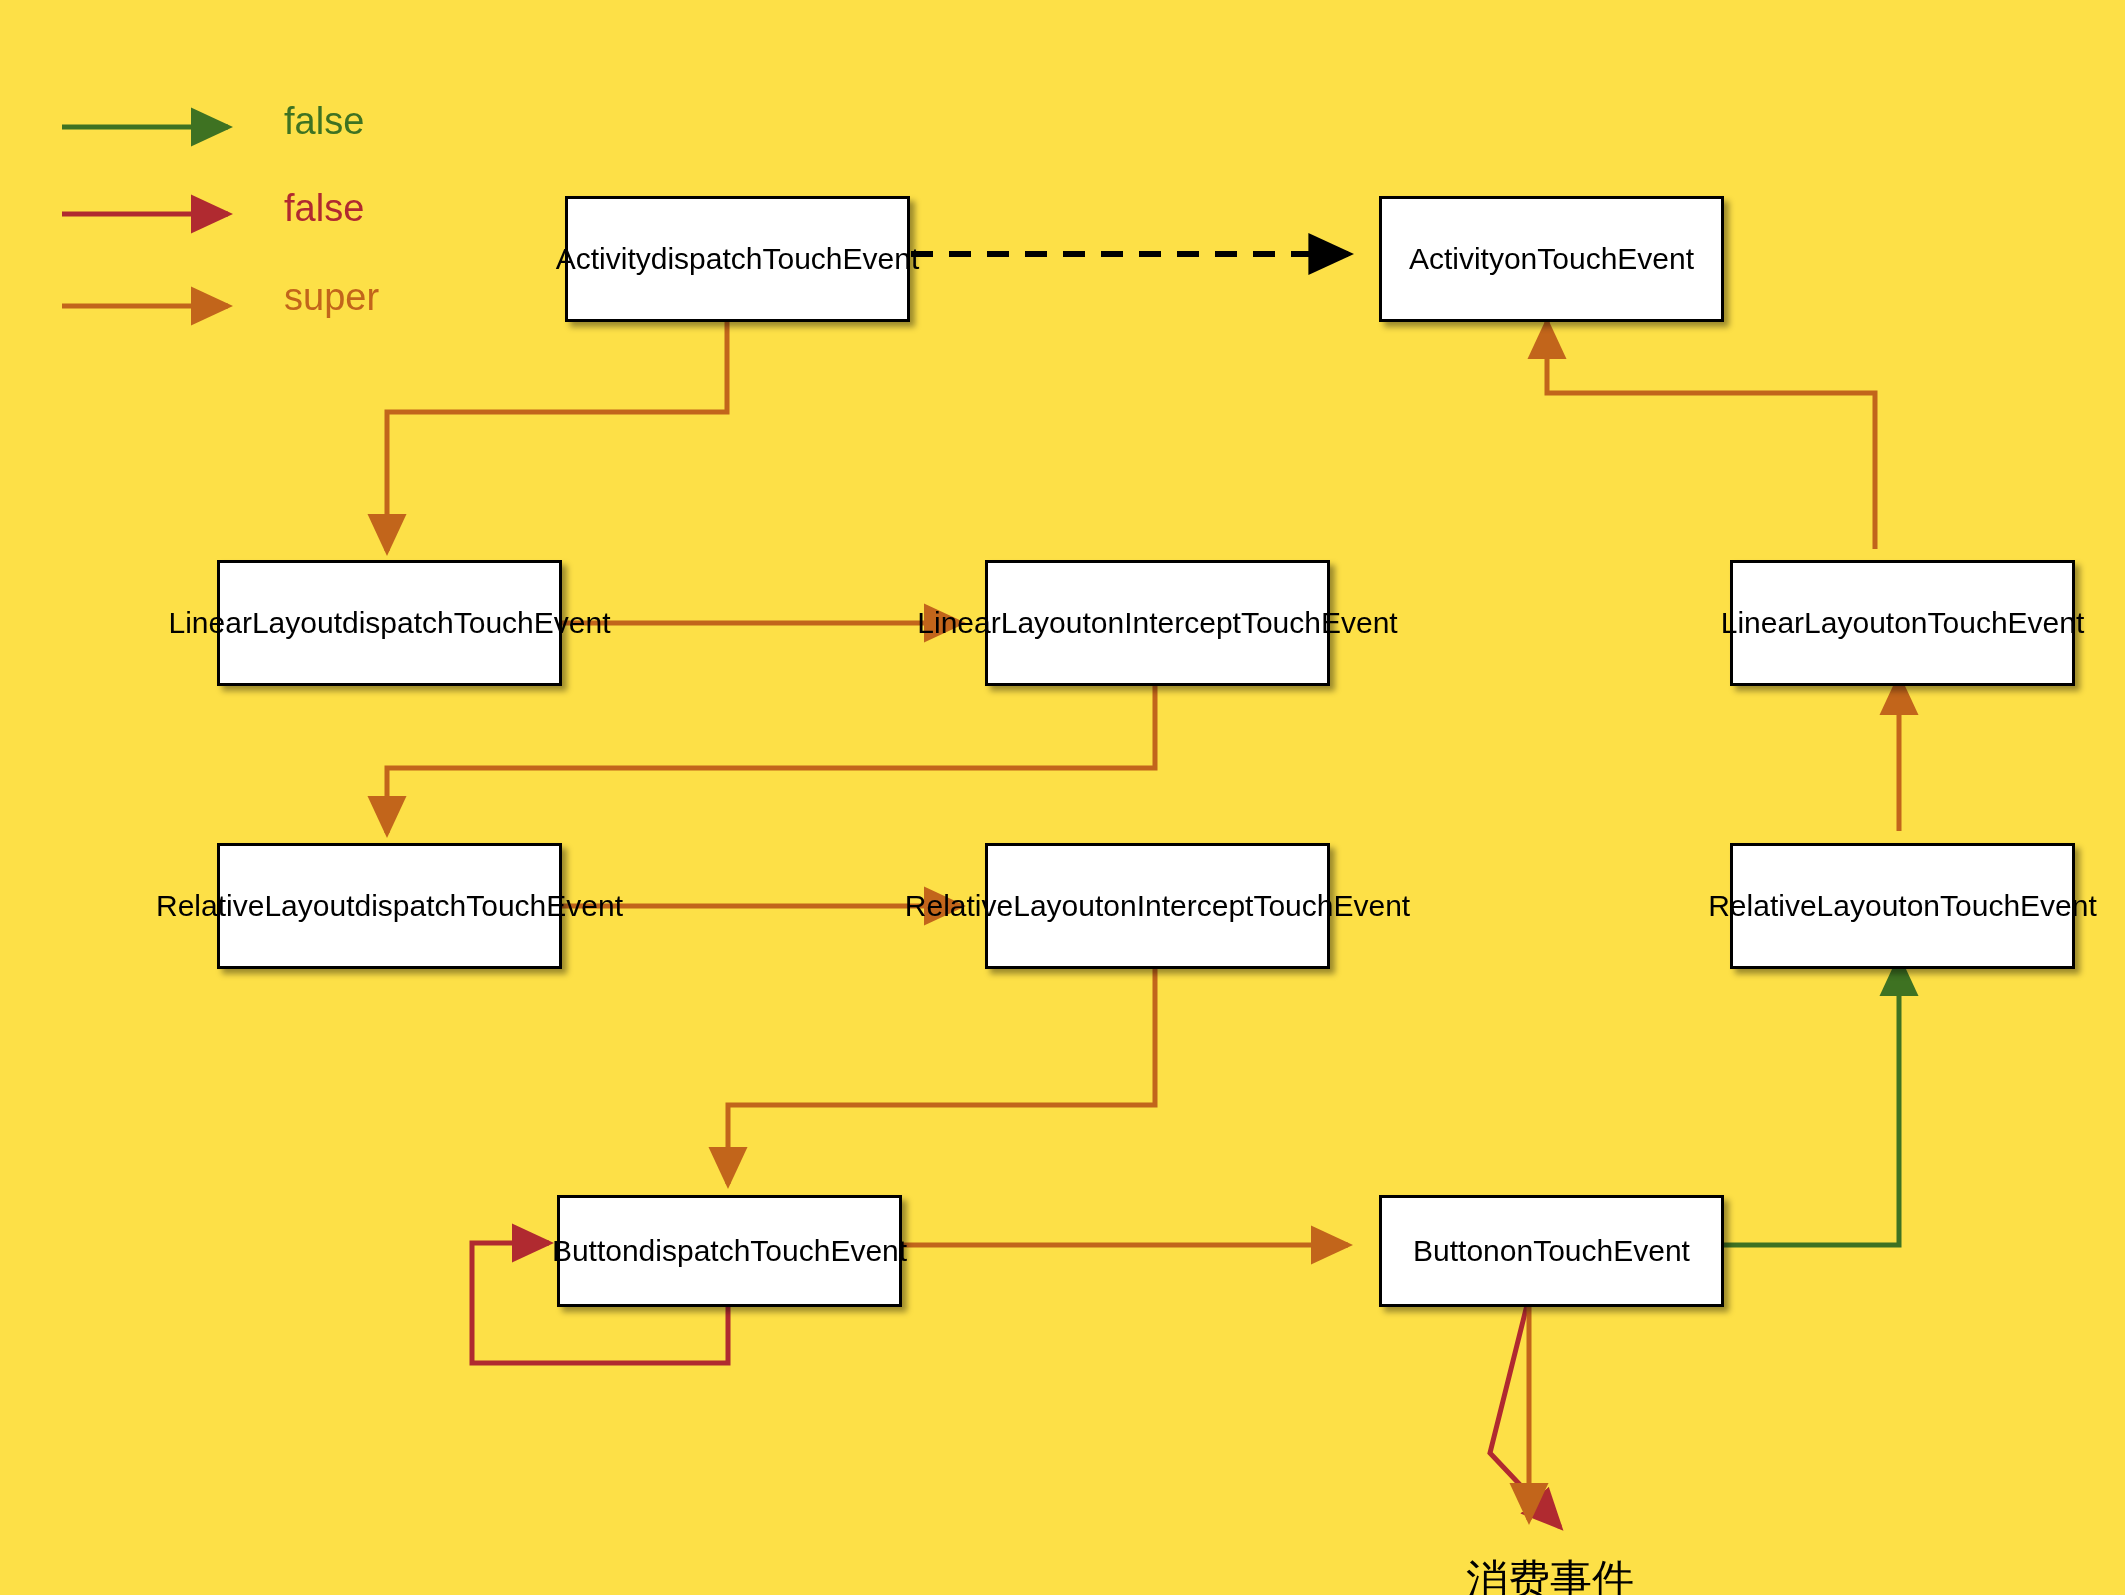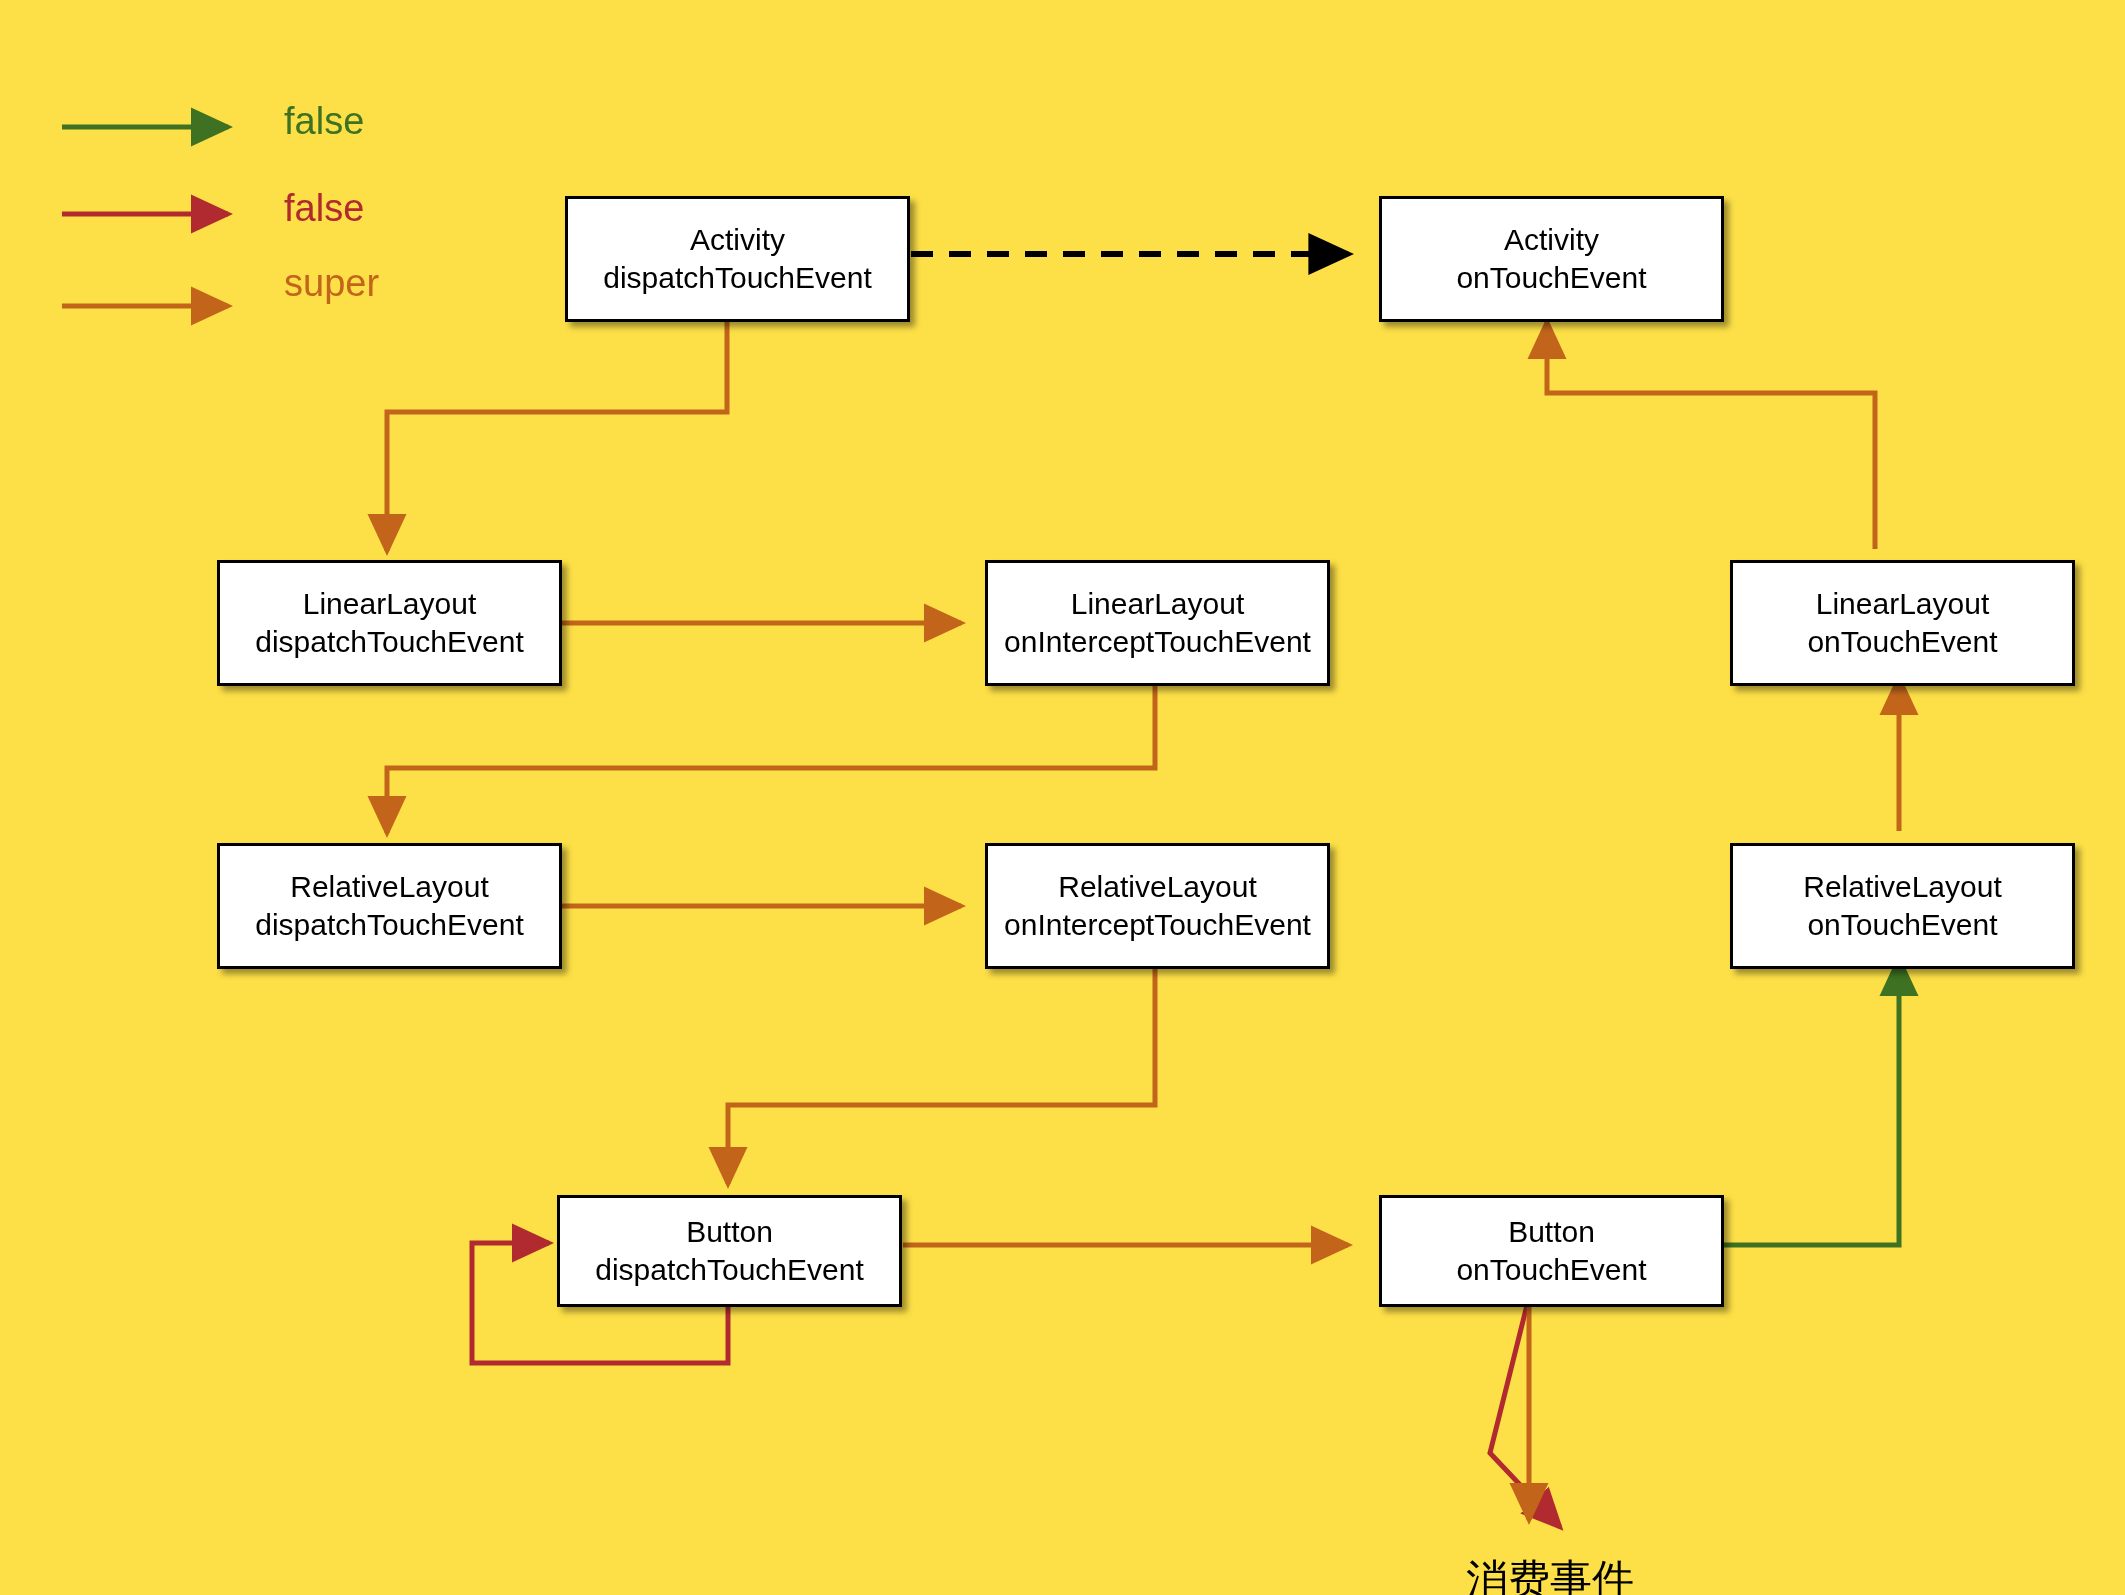--- a/index.html
+++ b/index.html
@@ -26,21 +26,21 @@
     width: 2125px;
     height: 1595px;
   }
   .node {
     position: absolute;
     box-sizing: border-box;
     background: #ffffff;
     border: 3px solid #000000;
     box-shadow: 5px 5px 6px rgba(0,0,0,0.38);
     display: flex;
-    flex-direction: column;
+    flex-direction: row;
     align-items: center;
     justify-content: center;
     text-align: center;
     color: #000000;
     font-size: 30px;
     line-height: 1.28;
     font-family: "Liberation Sans", sans-serif;
   }
   .node .l1, .node .l2 {
     display: block;
@@ -108,21 +108,21 @@
 
     <path d="M1875,549 L1875,393 L1547,393 L1547,322" fill="none" stroke="#c2651b" stroke-width="5" marker-end="url(#ah-super)"></path>
 
     <path d="M1527,1305 L1490,1453 L1560,1527" fill="none" stroke="#b02a30" stroke-width="5" marker-end="url(#ah-true)"></path>
 
     <path d="M1529,1305 L1529,1520" fill="none" stroke="#c2651b" stroke-width="5" marker-end="url(#ah-super)"></path>
   </svg>
 
   <div class="legend-label" style="left:284px; top:100px; color:#3e7222;">false</div>
   <div class="legend-label" style="left:284px; top:187px; color:#b02a30;">false</div>
-  <div class="legend-label" style="left:284px; top:262px; color:#c2651b;">super</div>
+  <div class="legend-label" style="left:284px; top:276px; color:#c2651b;">super</div>
 
   <div class="node" style="left:565px; top:196px; width:345px; height:126px;">
     <span class="l1">Activity</span>
     <span class="l2">dispatchTouchEvent</span>
   </div>
 
   <div class="node" style="left:1379px; top:196px; width:345px; height:126px;">
     <span class="l1">Activity</span>
     <span class="l2">onTouchEvent</span>
   </div>

